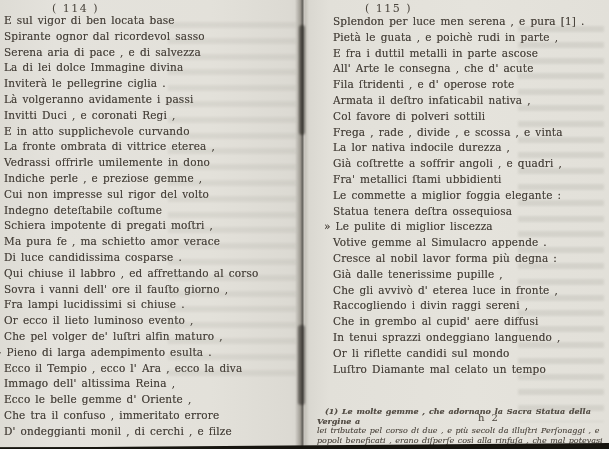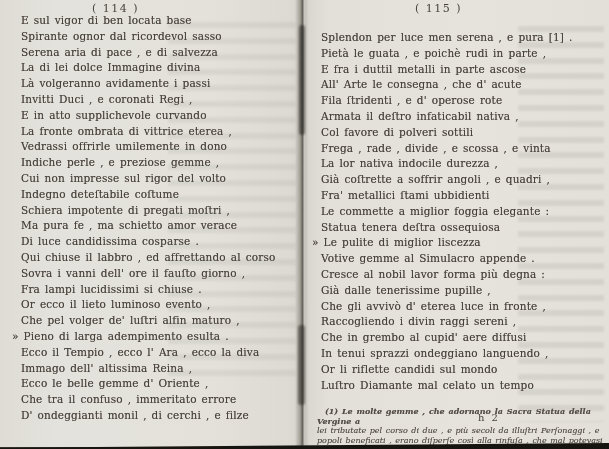--- a/index.html
+++ b/index.html
@@ -8,27 +8,27 @@
     background:#e2e0da;
     font-family:"DejaVu Serif","Liberation Serif",serif;
   }
   .page{position:absolute;top:0;height:449px;}
   #left-page{left:0;width:301px;
     background:linear-gradient(90deg,#dedcd5 0%,#e4e2dc 18%,#e3e1da 70%,#dcdad3 96%,#d6d4cd 100%);}
   #right-page{left:305px;width:304px;
     background:linear-gradient(90deg,#d8d6cf 0%,#e2e0d9 8%,#e5e3dc 55%,#e2e0d9 100%);}
   .page-number{position:absolute;top:2px;left:0;font-size:11px;letter-spacing:1.5px;
     color:#4a443c;white-space:nowrap;}
-  #left-page .page-number{padding-left:92px;}
-  #right-page .page-number{padding-left:110px;}
+  #left-page .page-number{padding-left:52px;}
+  #right-page .page-number{padding-left:60px;}
   .poem{position:absolute;left:0;right:0;font-size:10.5px;line-height:15.8px;
     color:#47413a;white-space:nowrap;word-spacing:1.5px;letter-spacing:.15px;
     text-shadow:0 0 .5px rgba(71,65,58,.55);}
-  #left-page .poem{top:13px;padding-left:21px;}
-  #right-page .poem{top:30px;padding-left:16px;}
+  #left-page .poem{top:13px;padding-left:4px;}
+  #right-page .poem{top:14px;padding-left:28px;}
   .poem .line{height:15.8px;}
   .poem .quoted{text-indent:-9px;}
   .signature-mark{position:absolute;top:412px;left:173px;font-size:10px;
     color:#4a443c;letter-spacing:2px;}
   .footnote{position:absolute;top:407px;left:12px;right:4px;font-size:8px;
     line-height:9.6px;font-style:italic;color:#534d45;word-spacing:1px;
     text-shadow:0 0 .4px rgba(80,74,66,.5);}
   .footnote .line:first-child{text-indent:8px;font-weight:bold;}
   
   .ghost{position:absolute;filter:blur(1.1px);opacity:.55;pointer-events:none;
@@ -63,20 +63,21 @@
 
 <div id="mottle"></div>
 
 <div class="page" id="left-page">
   <div class="page-number">( 114 )</div>
   <div class="poem">
       <div class="line">E sul vigor di ben locata base</div>
       <div class="line">Spirante ognor dal ricordevol sasso</div>
       <div class="line">Serena aria di pace , e di salvezza</div>
       <div class="line">La di lei dolce Immagine divina</div>
+      <div class="line">Inviterà le pellegrine ciglia .</div>
       <div class="line">Là volgeranno avidamente i passi</div>
       <div class="line">Invitti Duci , e coronati Regi ,</div>
       <div class="line">E in atto supplichevole curvando</div>
       <div class="line">La fronte ombrata di vittrice eterea ,</div>
       <div class="line">Vedrassi offrirle umilemente in dono</div>
       <div class="line">Indiche perle , e preziose gemme ,</div>
       <div class="line">Cui non impresse sul rigor del volto</div>
       <div class="line">Indegno deteſtabile coſtume</div>
       <div class="line">Schiera impotente di pregati moſtri ,</div>
       <div class="line">Ma pura fe , ma schietto amor verace</div>

